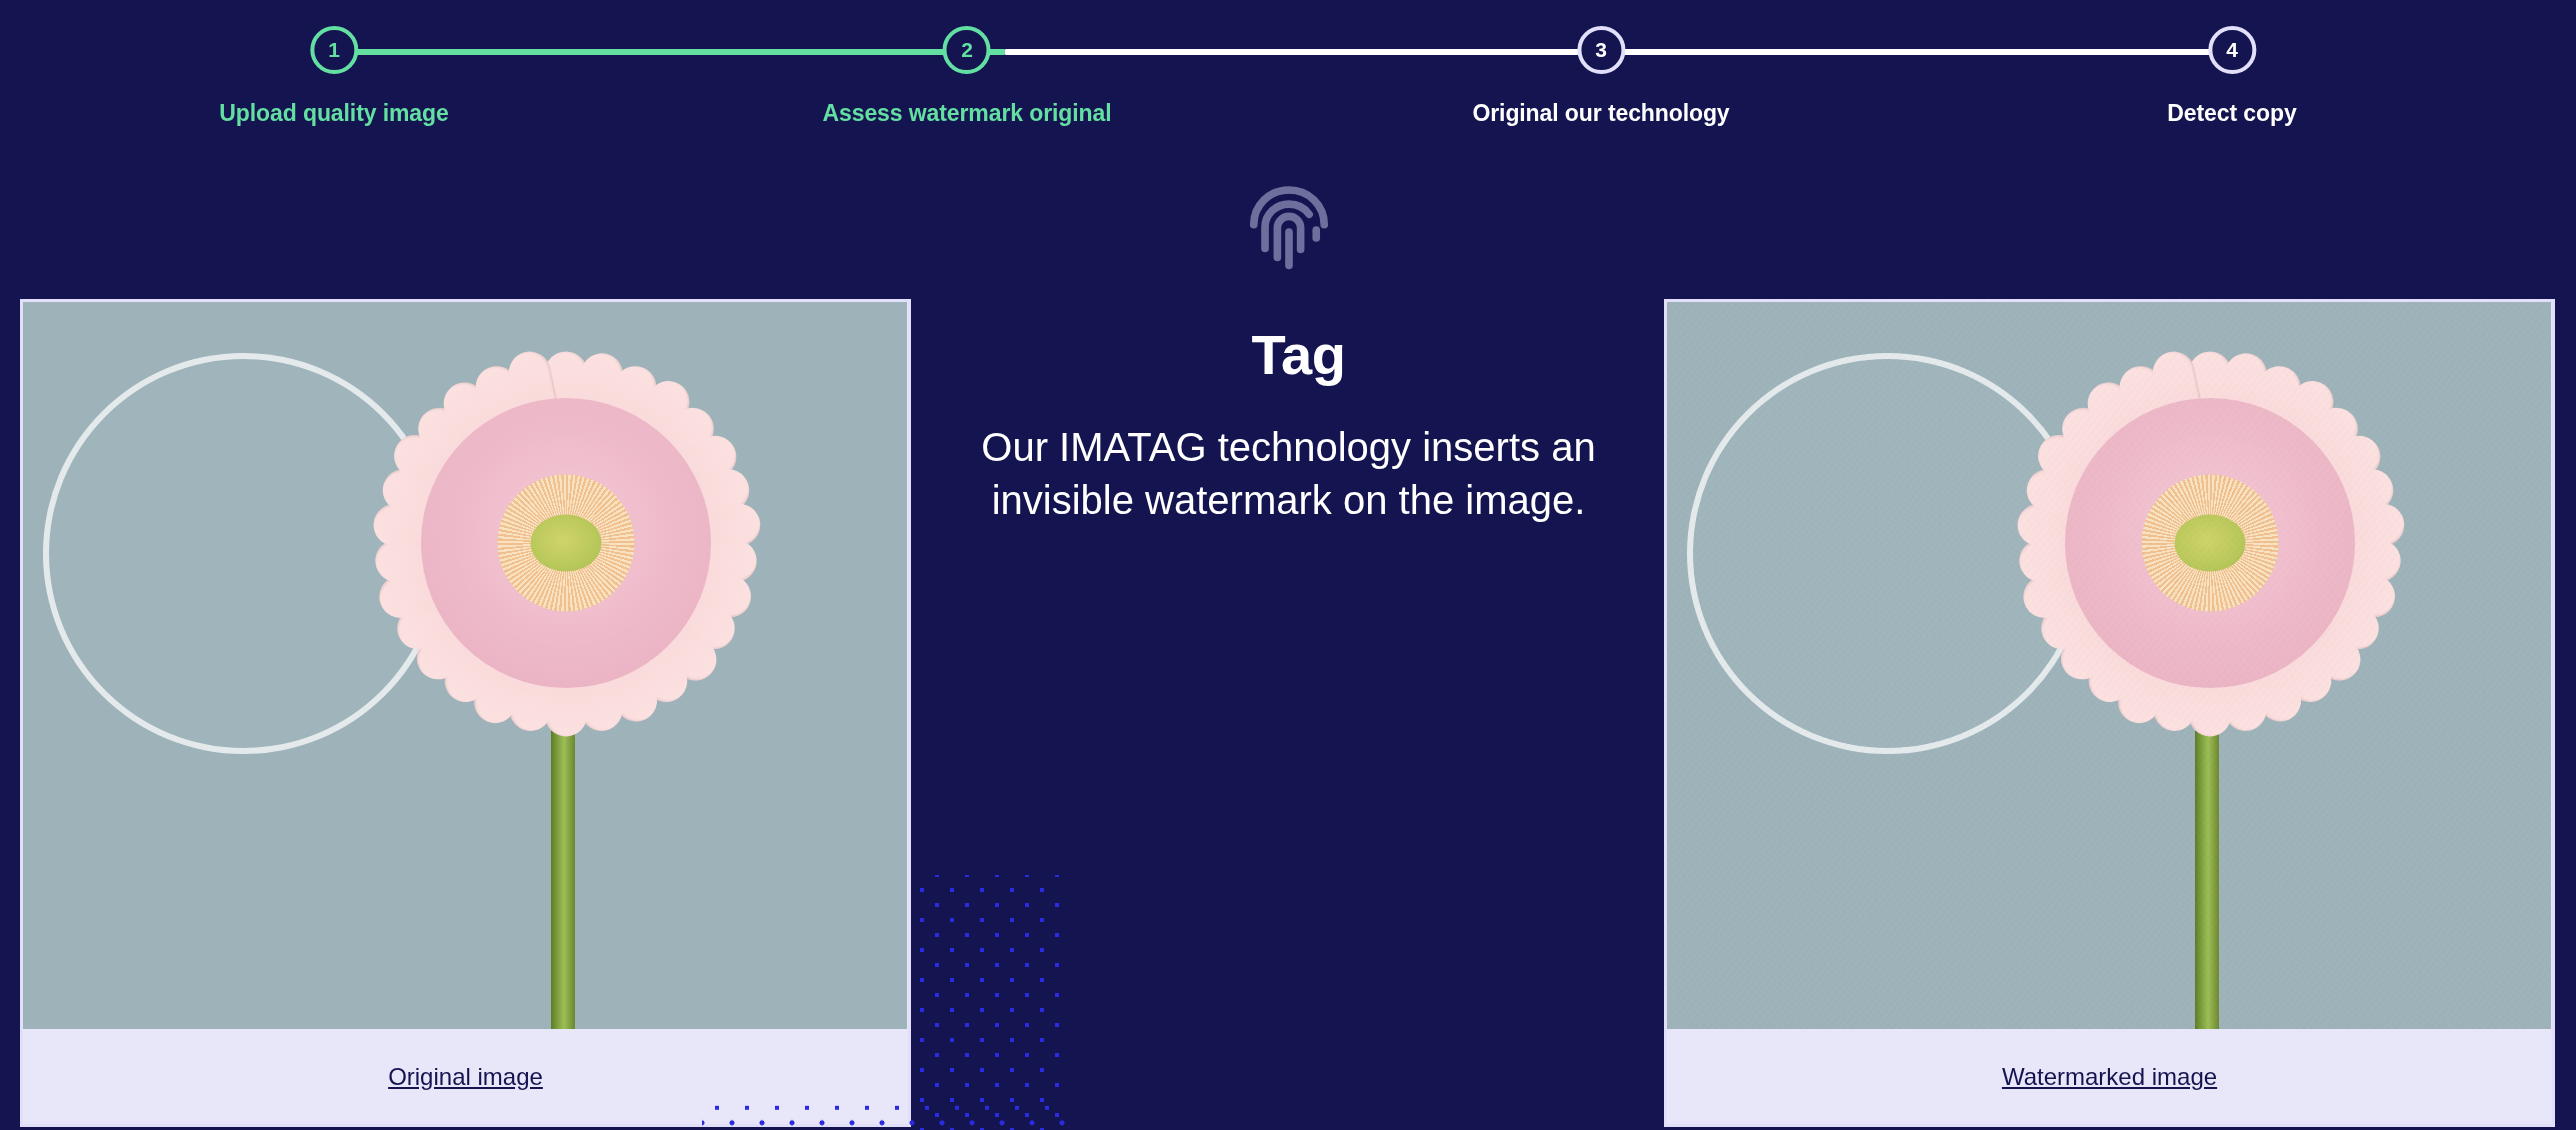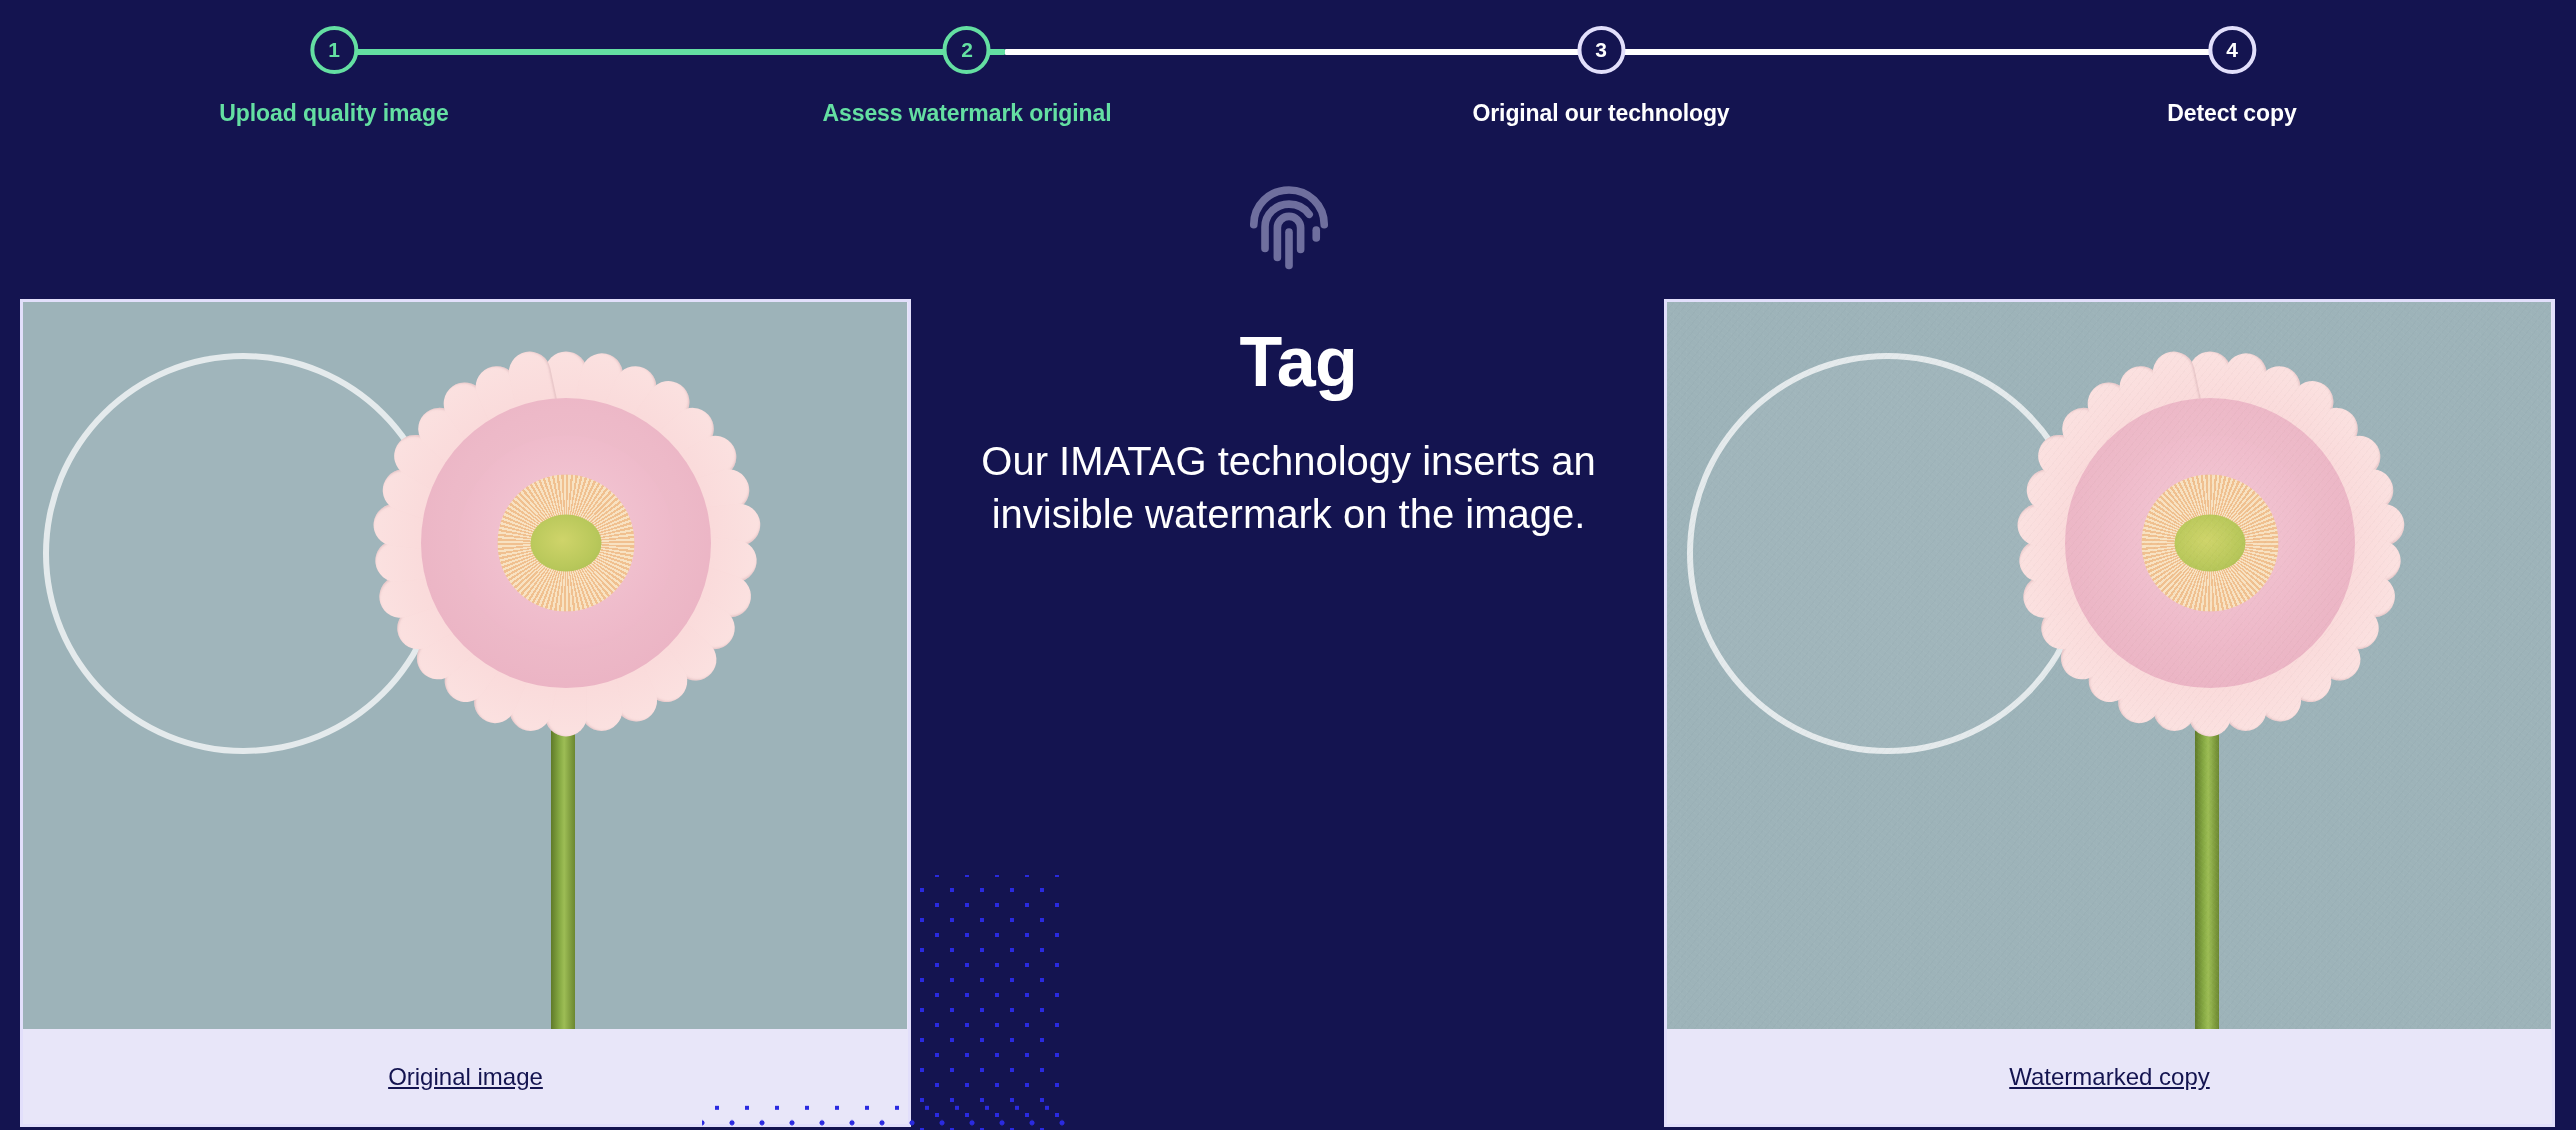--- a/index.html
+++ b/index.html
@@ -252,21 +252,21 @@
     top: 0;
     width: 633px;
     z-index: 3;
     display: flex;
     flex-direction: column;
     align-items: center;
   }
   .fp-icon { margin-top: 0; }
   .center-title {
     margin-top: 53px;
-    font-size: 70px;
+    font-size: 56px;
     font-weight: bold;
     color: #ffffff;
     letter-spacing: -0.5px;
     line-height: 1;
     margin-left: 20px;
   }
   .center-desc {
     margin-top: 38px;
     font-size: 40px;
     line-height: 1.33;
@@ -424,21 +424,21 @@
           <div class="petal ring2" style="transform:rotate(318deg) translateY(40px);"></div>
           <div class="petal ring2" style="transform:rotate(342deg) translateY(40px);"></div>
           <div class="disc-outer"></div>
           <div class="disc-mid"></div>
           <div class="disc-inner"></div>
           <div class="disc-core"></div>
         </div>
       </div>
       <div class="noise"></div>
     </div>
-    <div class="caption">Watermarked copy</div>
+    <div class="caption">Watermarked image</div>
   </div>
 
   <div class="center">
     <div class="fp-icon">
       <svg width="80" height="89" viewBox="0 0 44 49" fill="none" stroke="#6f6f9e" stroke-width="4.2" stroke-linecap="round">
         <path d="M2.6 23.5C2.6 12.6 11.2 4.4 22 4.4c10.8 0 19.4 8.2 19.4 19.1"></path>
         <path d="M8.8 36.6V24.8c0-7 5.9-12.6 13.2-12.6 4.6 0 8.7 2.2 11.1 5.6"></path>
         <path d="M37 26.5v4.3"></path>
         <path d="M15.6 41.6V25.2c0-3.5 2.9-6.3 6.4-6.3s6.4 2.8 6.4 6.3v11.9"></path>
         <path d="M22 46V27.6"></path>

